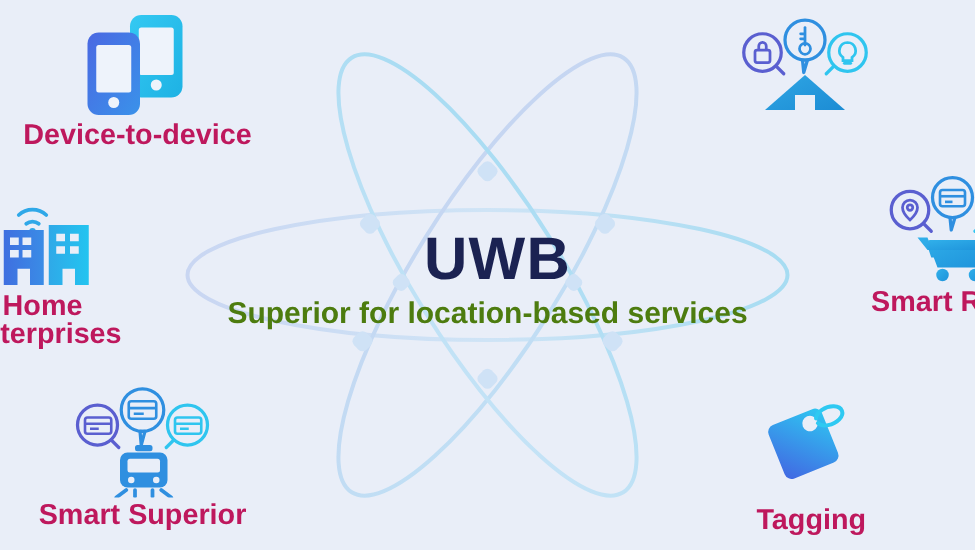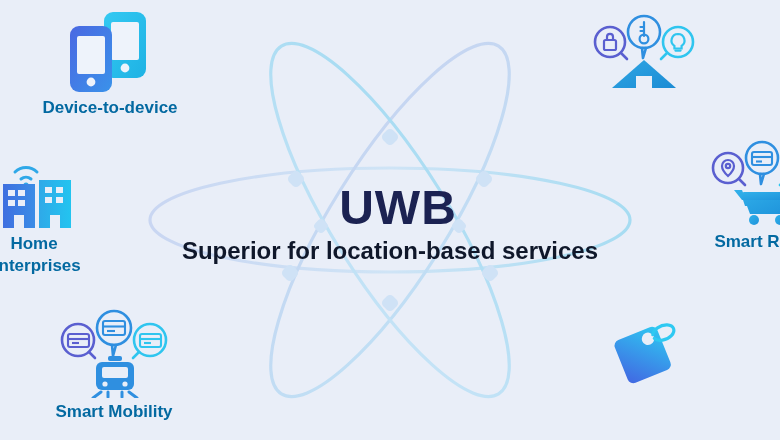--- a/index.html
+++ b/index.html
@@ -18,29 +18,29 @@
   
   .center-text{
     position:absolute;left:0;top:182px;width:780px;
     text-align:center;z-index:6;pointer-events:none;
   }
   .center-title{
     font-size:48px;font-weight:bold;color:#1b2252;
     letter-spacing:1px;line-height:52px;margin-left:16px;
   }
   .center-sub{
-    font-size:24px;font-weight:bold;color:#0f172a;
+    font-size:24px;font-weight:bold;color:#4d7c0f;
     line-height:30px;margin-top:2px;
   }
 
   
   .feature{position:absolute;z-index:7;text-align:center;}
   .feature .glyph{display:block;margin:0 auto;}
   .feature .flabel{
-    font-size:17px;font-weight:bold;color:#0369a1;
+    font-size:23px;font-weight:bold;color:#be185d;
     line-height:21px;white-space:nowrap;margin-top:3px;
   }
   .flabel.two-line{white-space:normal;line-height:22px;}
 
   
   #f-d2d       {left:12px;  top:8px;   width:196px;}
   #f-home      {left:566px; top:8px;   width:156px;}
   #f-enterprise{left:-36px; top:150px; width:140px;}
   #f-retail    {left:686px; top:136px; width:156px;}
   #f-mobility  {left:24px;  top:306px; width:180px;}
@@ -294,32 +294,33 @@
         <circle cx="61" cy="78" r="2.6" fill="#e9eef8"></circle>
         <circle cx="81" cy="78" r="2.6" fill="#e9eef8"></circle>
       </g>
       <g stroke="#2f8fe0" stroke-width="3" stroke-linecap="round" fill="none">
         <path d="M57 86 L49 92"></path>
         <path d="M85 86 L93 92"></path>
         <path d="M64 86 v5"></path>
         <path d="M78 86 v5"></path>
       </g>
     </svg>
-    <div class="flabel">Smart Mobility</div>
+    <div class="flabel">Smart Superior</div>
   </div>
 
   <div class="feature" id="f-tagging">
     <svg class="glyph" width="110" height="86" viewBox="0 0 110 86">
       <defs>
         <linearGradient id="tagG" x1="0" y1="1" x2="1" y2="0">
           <stop offset="0%" stop-color="#4266e2"></stop>
             <stop offset="100%" stop-color="#2ec9f2"></stop>
         </linearGradient>
       </defs>
       <g transform="rotate(-22 55 44)">
         <path d="M34 14 h34 a6 6 0 0 1 6 6 v34 a6 6 0 0 1 -6 6 H34 a6 6 0 0 1 -6 -6 V20 a6 6 0 0 1 6 -6z" fill="url(#tagG)"></path>
         <circle cx="62" cy="24" r="6.2" fill="#e9eef8"></circle>
         <path d="M68 22 a11 7 0 1 1 0 4" fill="none" stroke="#2ec9f2" stroke-width="3.2" stroke-linecap="round"></path>
       </g>
     </svg>
+    <div class="flabel">Tagging</div>
   </div>
 
 </div>
 
 </body></html>

